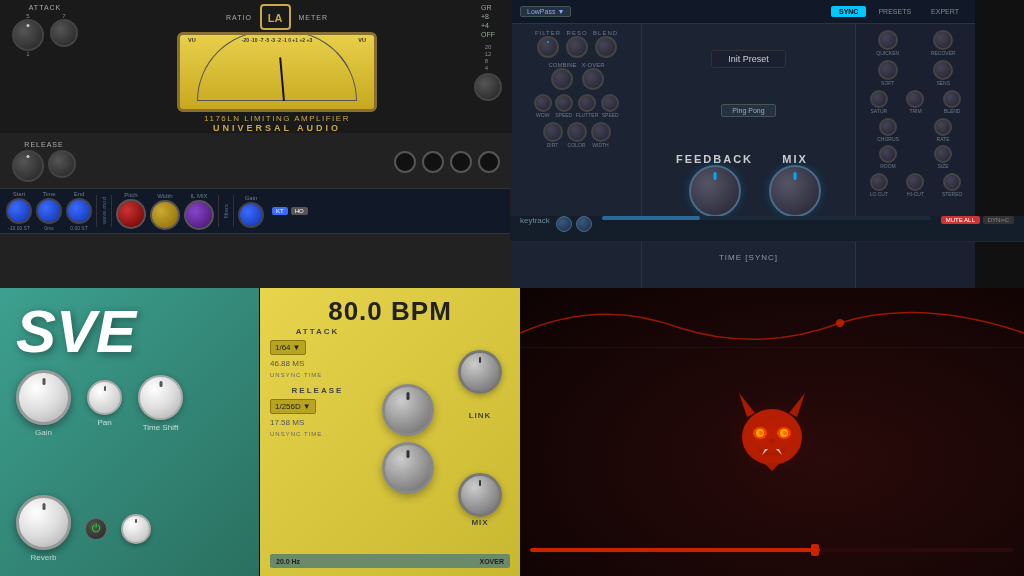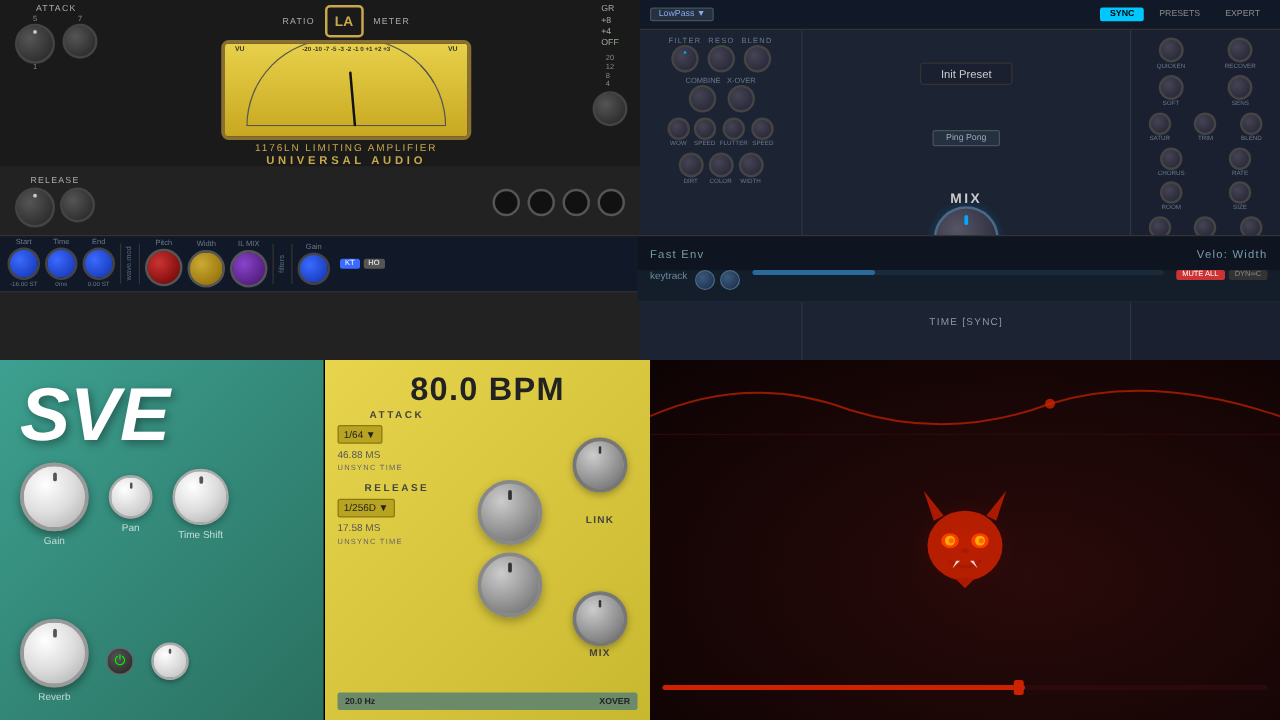--- a/index.html
+++ b/index.html
@@ -97,21 +97,21 @@
       </div>
       <div style="display:flex; gap:6px;">
         <div style="width:22px;height:22px;border-radius:50%;background:#111;border:2px solid #555;"></div>
         <div style="width:22px;height:22px;border-radius:50%;background:#111;border:2px solid #555;"></div>
         <div style="width:22px;height:22px;border-radius:50%;background:#111;border:2px solid #555;"></div>
         <div style="width:22px;height:22px;border-radius:50%;background:#111;border:2px solid #555;"></div>
       </div>
     </div>
   </div>
 
-  <div style="position:absolute; top:0; left:512px; width:512px; height:288px; background:#1c2333; overflow:hidden;">
+  <div style="position:absolute; top:0; left:512px; width:463px; height:288px; background:#1c2333; overflow:hidden;">
 
     <div style="background:#111827; display:flex; align-items:center; justify-content:space-between; padding:3px 8px; border-bottom:1px solid #333; height:24px;">
       <div style="display:flex; align-items:center; gap:4px;">
 
         <div style="background:#253040;border:1px solid #455;color:#8ae;font-size:7px;padding:1px 6px;border-radius:2px;display:flex;align-items:center;gap:2px;">
           <span>LowPass</span>
           <span>▼</span>
         </div>
       </div>
       <div style="display:flex; gap:4px;">
@@ -186,20 +186,26 @@
             <span style="color:#6a7a8a;font-size:5px;">WIDTH</span>
           </div>
         </div>
       </div>
 
       <div style="padding:8px; display:flex; flex-direction:column; align-items:center; justify-content:space-around;">
         <div style="background:#1a2030;border:1px solid #333;color:#ccc;font-size:9px;padding:3px 16px;border-radius:3px;text-align:center;">Init Preset</div>
         <div style="background:#253040;border:1px solid #455;color:#9ab;font-size:7px;padding:2px 10px;border-radius:2px;">Ping Pong</div>
         <div style="display:flex; gap:16px; align-items:center;">
           <div style="display:flex; flex-direction:column; align-items:center;">
+            <span style="color:#ccc;font-size:11px;font-weight:bold;letter-spacing:2px;">FEEDBACK</span>
+            <div style="width:52px;height:52px;border-radius:50%;background:radial-gradient(circle at 35%35%,#556,#223);border:2px solid #4a6a8a;box-shadow:0 0 8px rgba(0,150,200,0.3);position:relative;">
+              <div style="width:3px;height:8px;background:#0af;border-radius:2px;position:absolute;top:5px;left:50%;transform:translateX(-50%);"></div>
+            </div>
+          </div>
+          <div style="display:flex; flex-direction:column; align-items:center;">
             <span style="color:#ccc;font-size:11px;font-weight:bold;letter-spacing:2px;">MIX</span>
             <div style="width:52px;height:52px;border-radius:50%;background:radial-gradient(circle at 35%35%,#556,#223);border:2px solid #4a6a8a;box-shadow:0 0 8px rgba(0,150,200,0.3);position:relative;">
               <div style="width:3px;height:8px;background:#0af;border-radius:2px;position:absolute;top:5px;left:50%;transform:translateX(-50%);"></div>
             </div>
           </div>
         </div>
         <span style="color:#8a9aaa;font-size:8px;letter-spacing:1px;">TIME [SYNC]</span>
       </div>
 
       <div style="background:#1a2030; padding:6px; border-left:1px solid #2a3545; overflow:hidden;">
@@ -309,24 +315,20 @@
     <div style="display:flex; flex-direction:column; align-items:center; gap:1px;">
       <span style="color:#6a7a8a;font-size:6px;">Gain</span>
       <div style="width:26px;height:26px;border-radius:50%;background:radial-gradient(circle at 35%35%,#3a6aff,#1030aa);border:2px solid #444;"></div>
     </div>
     <div style="display:flex; align-items:center; gap:3px; margin-left:4px;">
       <div style="background:#3a6aff;color:#fff;font-size:6px;padding:1px 4px;border-radius:2px;">KT</div>
       <div style="background:#555;color:#fff;font-size:6px;padding:1px 4px;border-radius:2px;">HO</div>
     </div>
   </div>
 
-  <div style="position:absolute; top:188px; left:510px; width:514px; height:28px; background:#0f1520; display:flex; align-items:center; padding:0 10px; justify-content:space-between; z-index:10; border-top:1px solid #333;">
-    <span style="color:#7a9aaa;font-size:9px;letter-spacing:1px;">Fast Env</span>
-    <span style="color:#7a9aaa;font-size:9px;letter-spacing:1px;">Velo: Width</span>
-  </div>
 
   <div style="position:absolute; top:216px; left:510px; width:514px; height:26px; background:#141e2a; display:flex; align-items:flex-start; padding:0 10px; gap:6px; z-index:10; border-bottom:1px solid #1a2a3a;">
     <span style="color:#6a8a9a;font-size:8px;">keytrack</span>
     <div style="display:flex; gap:4px; align-items:center;">
       <div style="width:16px;height:16px;border-radius:50%;background:radial-gradient(circle at 35%35%,#3a5a7a,#1a2a4a);border:1px solid #4a6a8a;"></div>
       <div style="width:16px;height:16px;border-radius:50%;background:radial-gradient(circle at 35%35%,#3a5a7a,#1a2a4a);border:1px solid #4a6a8a;"></div>
     </div>
 
     <div style="flex:1; height:4px; background:#1a2a3a; border-radius:2px; position:relative; margin:0 4px;">
       <div style="width:30%; height:100%; background:#2a6a9a; border-radius:2px;"></div>

